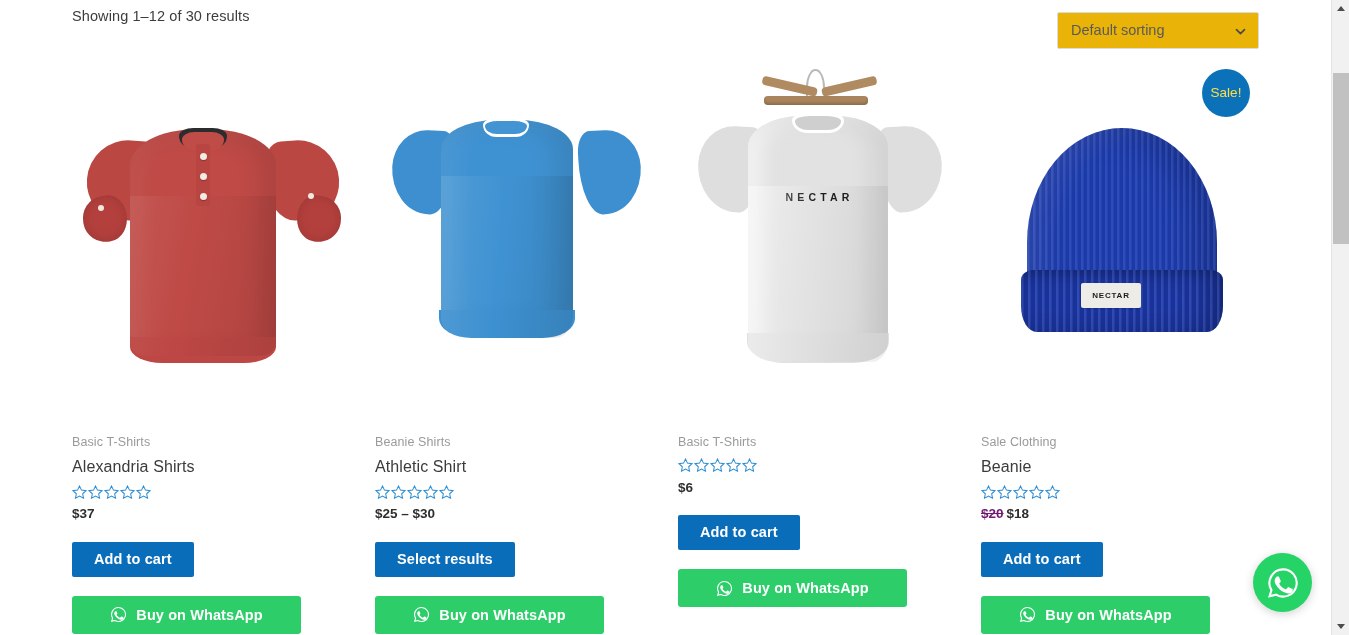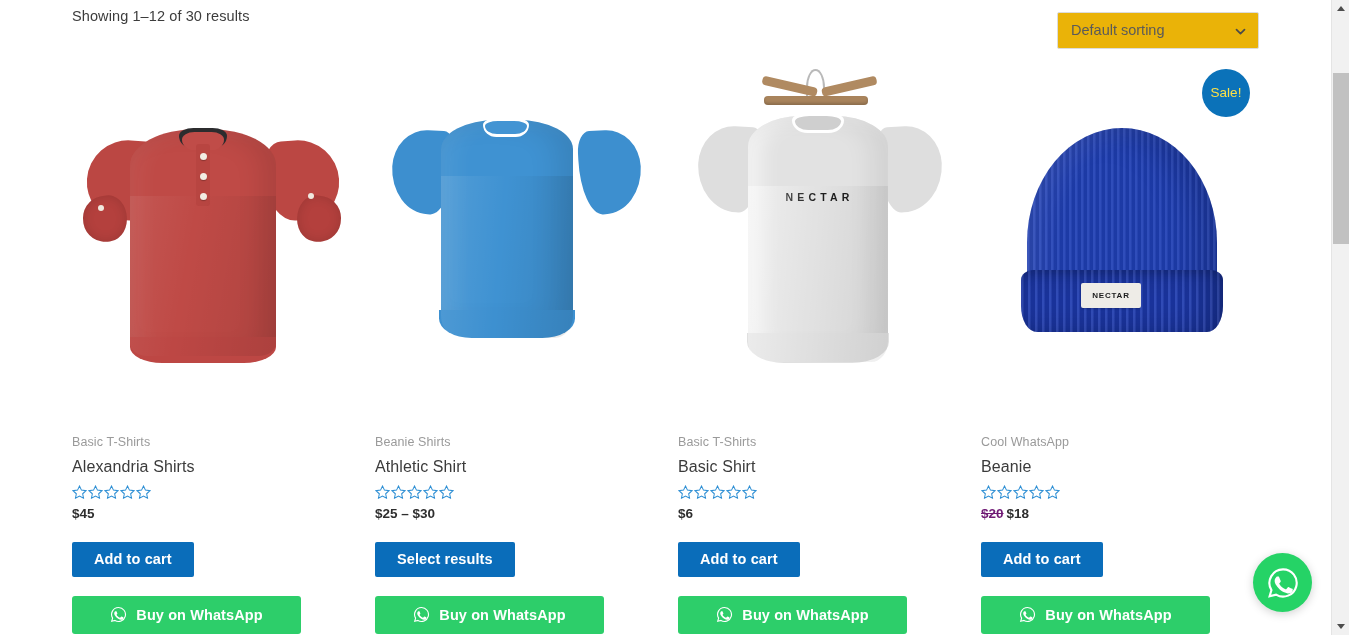--- a/index.html
+++ b/index.html
@@ -492,21 +492,21 @@
               <path d="M8 1.1 L10.1 5.5 L14.9 6.1 L11.4 9.4 L12.3 14.1 L8 11.8 L3.7 14.1 L4.6 9.4 L1.1 6.1 L5.9 5.5 Z" fill="none" stroke="#2e8fd4" stroke-width="1.1"></path>
             </svg>
           <svg viewBox="0 0 16 15" width="15" height="14">
               <path d="M8 1.1 L10.1 5.5 L14.9 6.1 L11.4 9.4 L12.3 14.1 L8 11.8 L3.7 14.1 L4.6 9.4 L1.1 6.1 L5.9 5.5 Z" fill="none" stroke="#2e8fd4" stroke-width="1.1"></path>
             </svg>
           <svg viewBox="0 0 16 15" width="15" height="14">
               <path d="M8 1.1 L10.1 5.5 L14.9 6.1 L11.4 9.4 L12.3 14.1 L8 11.8 L3.7 14.1 L4.6 9.4 L1.1 6.1 L5.9 5.5 Z" fill="none" stroke="#2e8fd4" stroke-width="1.1"></path>
             </svg>
         </div>
         <div class="price">
-          <span>$45</span>
+          <span>$37</span>
         </div>
         <button class="btn-cart">Add to cart</button>
         <button class="btn-wa">
           <span class="wa-ico">
             <svg viewBox="0 0 24 24" width="17" height="17">
               <path d="M12 2.2A9.8 9.8 0 0 0 3.7 17.1L2.4 21.6l4.6-1.2A9.8 9.8 0 1 0 12 2.2z" fill="none" stroke="#ffffff" stroke-width="1.6"></path>
               <path d="M9.3 7.9c-.25-.55-.5-.56-.73-.57h-.62c-.22 0-.57.08-.86.4-.3.32-1.13 1.1-1.13 2.69 0 1.58 1.16 3.11 1.32 3.33.16.21 2.24 3.58 5.53 4.88 2.74 1.08 3.3.86 3.89.81.6-.06 1.91-.78 2.18-1.53.27-.76.27-1.4.19-1.54-.08-.13-.3-.21-.62-.37-.32-.16-1.91-.94-2.2-1.05-.3-.11-.51-.16-.73.16-.21.32-.84 1.05-1.03 1.27-.19.21-.38.24-.7.08-.32-.16-1.36-.5-2.59-1.6-.96-.85-1.6-1.91-1.79-2.23-.19-.32-.02-.49.14-.65.14-.14.32-.37.48-.56.16-.19.21-.32.32-.53.11-.21.05-.4-.03-.56-.08-.16-.7-1.76-.95-2.43z" fill="#ffffff"></path>
             </svg>
           </span>
           <span>Buy on WhatsApp</span>
@@ -566,21 +566,20 @@
             <div class="bar"></div>
             <div class="sl"></div>
               <div class="sr"></div>
             <div class="body"></div>
             <div class="neck"></div>
             <div class="brand">NECTAR</div>
             <div class="shade"></div>
           </div>
         </div>
         <div class="cat">Basic T-Shirts</div>
-        <div class="title">Basic Shirt</div>
         <div class="stars">
           <svg viewBox="0 0 16 15" width="15" height="14">
               <path d="M8 1.1 L10.1 5.5 L14.9 6.1 L11.4 9.4 L12.3 14.1 L8 11.8 L3.7 14.1 L4.6 9.4 L1.1 6.1 L5.9 5.5 Z" fill="none" stroke="#2e8fd4" stroke-width="1.1"></path>
             </svg>
           <svg viewBox="0 0 16 15" width="15" height="14">
               <path d="M8 1.1 L10.1 5.5 L14.9 6.1 L11.4 9.4 L12.3 14.1 L8 11.8 L3.7 14.1 L4.6 9.4 L1.1 6.1 L5.9 5.5 Z" fill="none" stroke="#2e8fd4" stroke-width="1.1"></path>
             </svg>
           <svg viewBox="0 0 16 15" width="15" height="14">
               <path d="M8 1.1 L10.1 5.5 L14.9 6.1 L11.4 9.4 L12.3 14.1 L8 11.8 L3.7 14.1 L4.6 9.4 L1.1 6.1 L5.9 5.5 Z" fill="none" stroke="#2e8fd4" stroke-width="1.1"></path>
             </svg>
@@ -612,21 +611,21 @@
           <div class="stage beanie">
             <div class="crown"></div>
             <div class="ribs"></div>
             <div class="cuff"></div>
             <div class="cuffribs"></div>
             <div class="label">
               <span>NECTAR</span>
             </div>
           </div>
         </div>
-        <div class="cat">Cool WhatsApp</div>
+        <div class="cat">Sale Clothing</div>
         <div class="title">Beanie</div>
         <div class="stars">
           <svg viewBox="0 0 16 15" width="15" height="14">
               <path d="M8 1.1 L10.1 5.5 L14.9 6.1 L11.4 9.4 L12.3 14.1 L8 11.8 L3.7 14.1 L4.6 9.4 L1.1 6.1 L5.9 5.5 Z" fill="none" stroke="#2e8fd4" stroke-width="1.1"></path>
             </svg>
           <svg viewBox="0 0 16 15" width="15" height="14">
               <path d="M8 1.1 L10.1 5.5 L14.9 6.1 L11.4 9.4 L12.3 14.1 L8 11.8 L3.7 14.1 L4.6 9.4 L1.1 6.1 L5.9 5.5 Z" fill="none" stroke="#2e8fd4" stroke-width="1.1"></path>
             </svg>
           <svg viewBox="0 0 16 15" width="15" height="14">
               <path d="M8 1.1 L10.1 5.5 L14.9 6.1 L11.4 9.4 L12.3 14.1 L8 11.8 L3.7 14.1 L4.6 9.4 L1.1 6.1 L5.9 5.5 Z" fill="none" stroke="#2e8fd4" stroke-width="1.1"></path>

